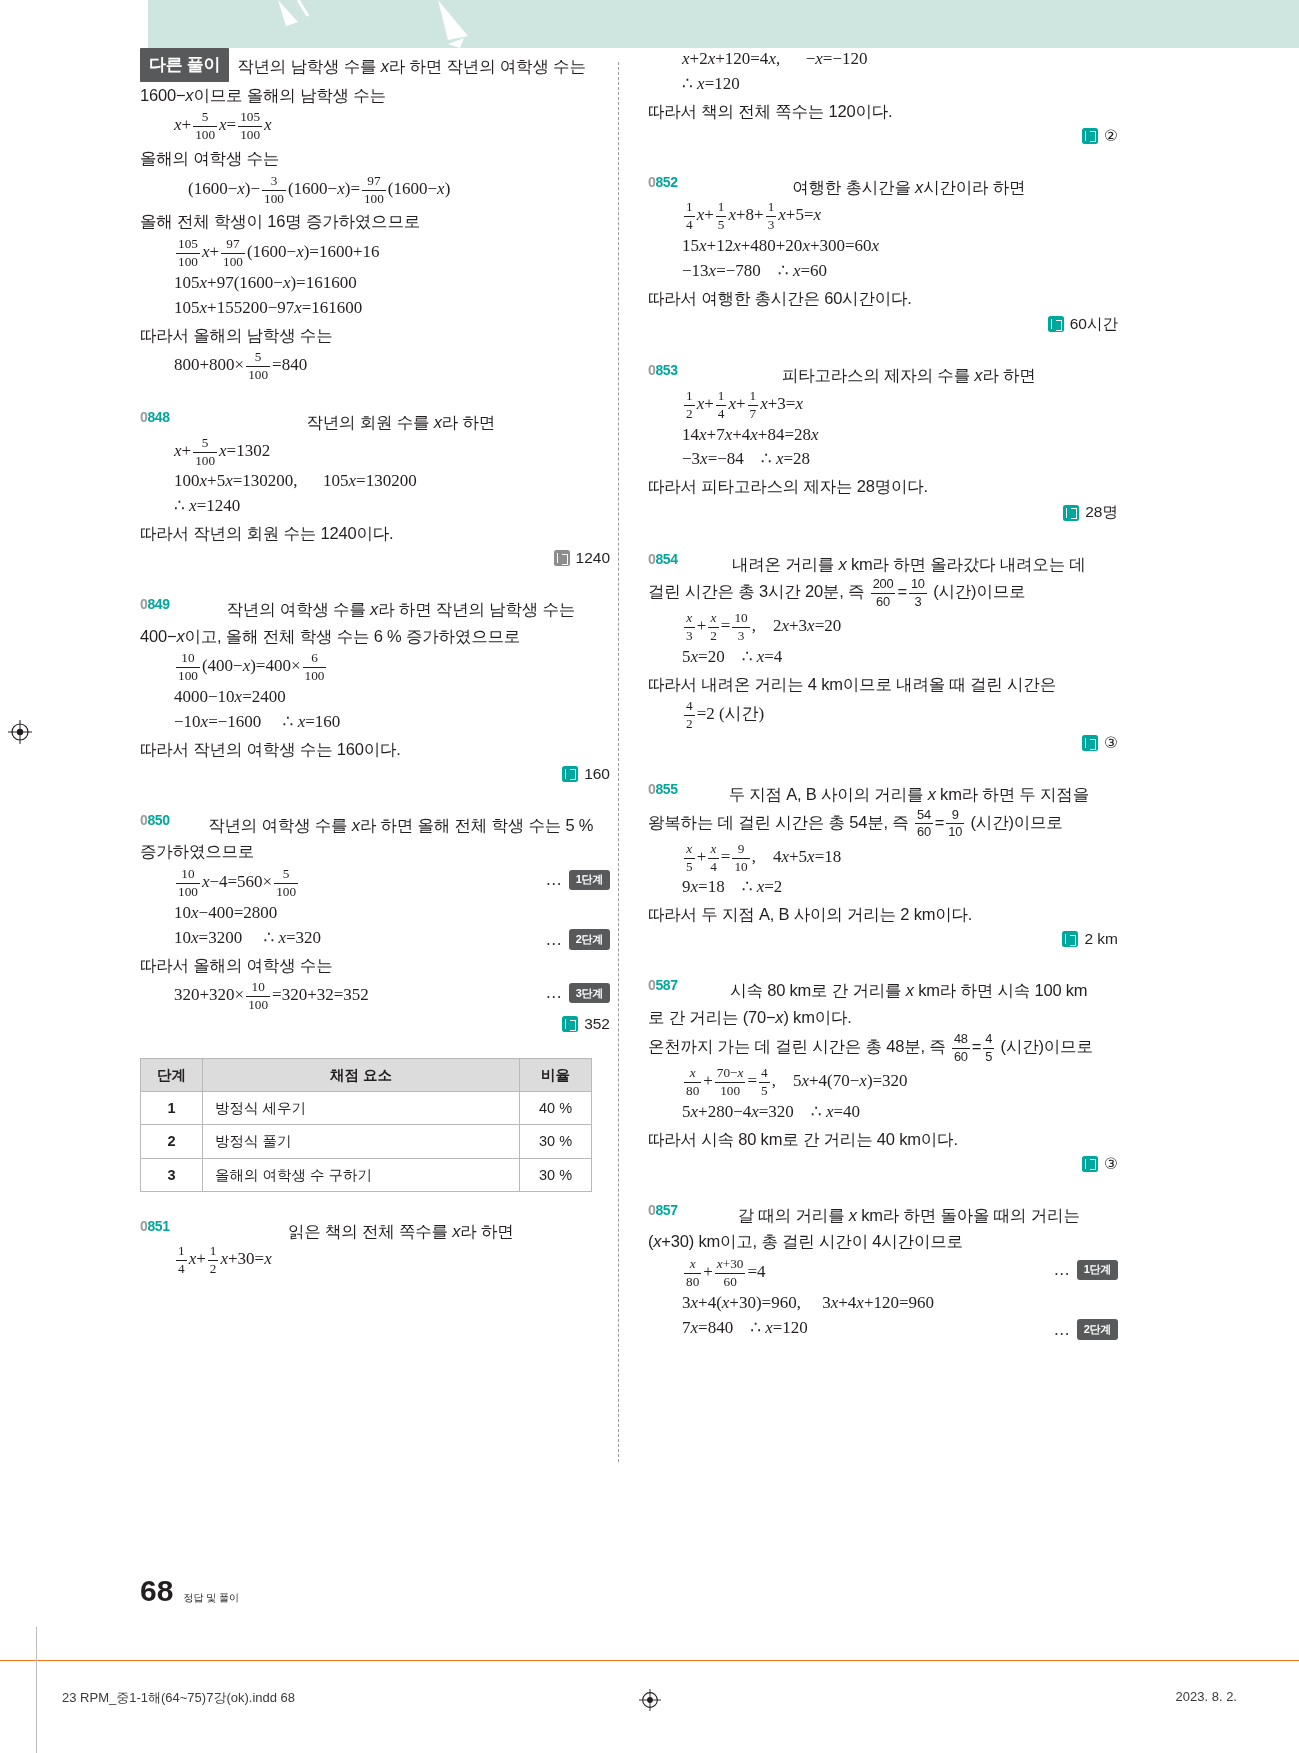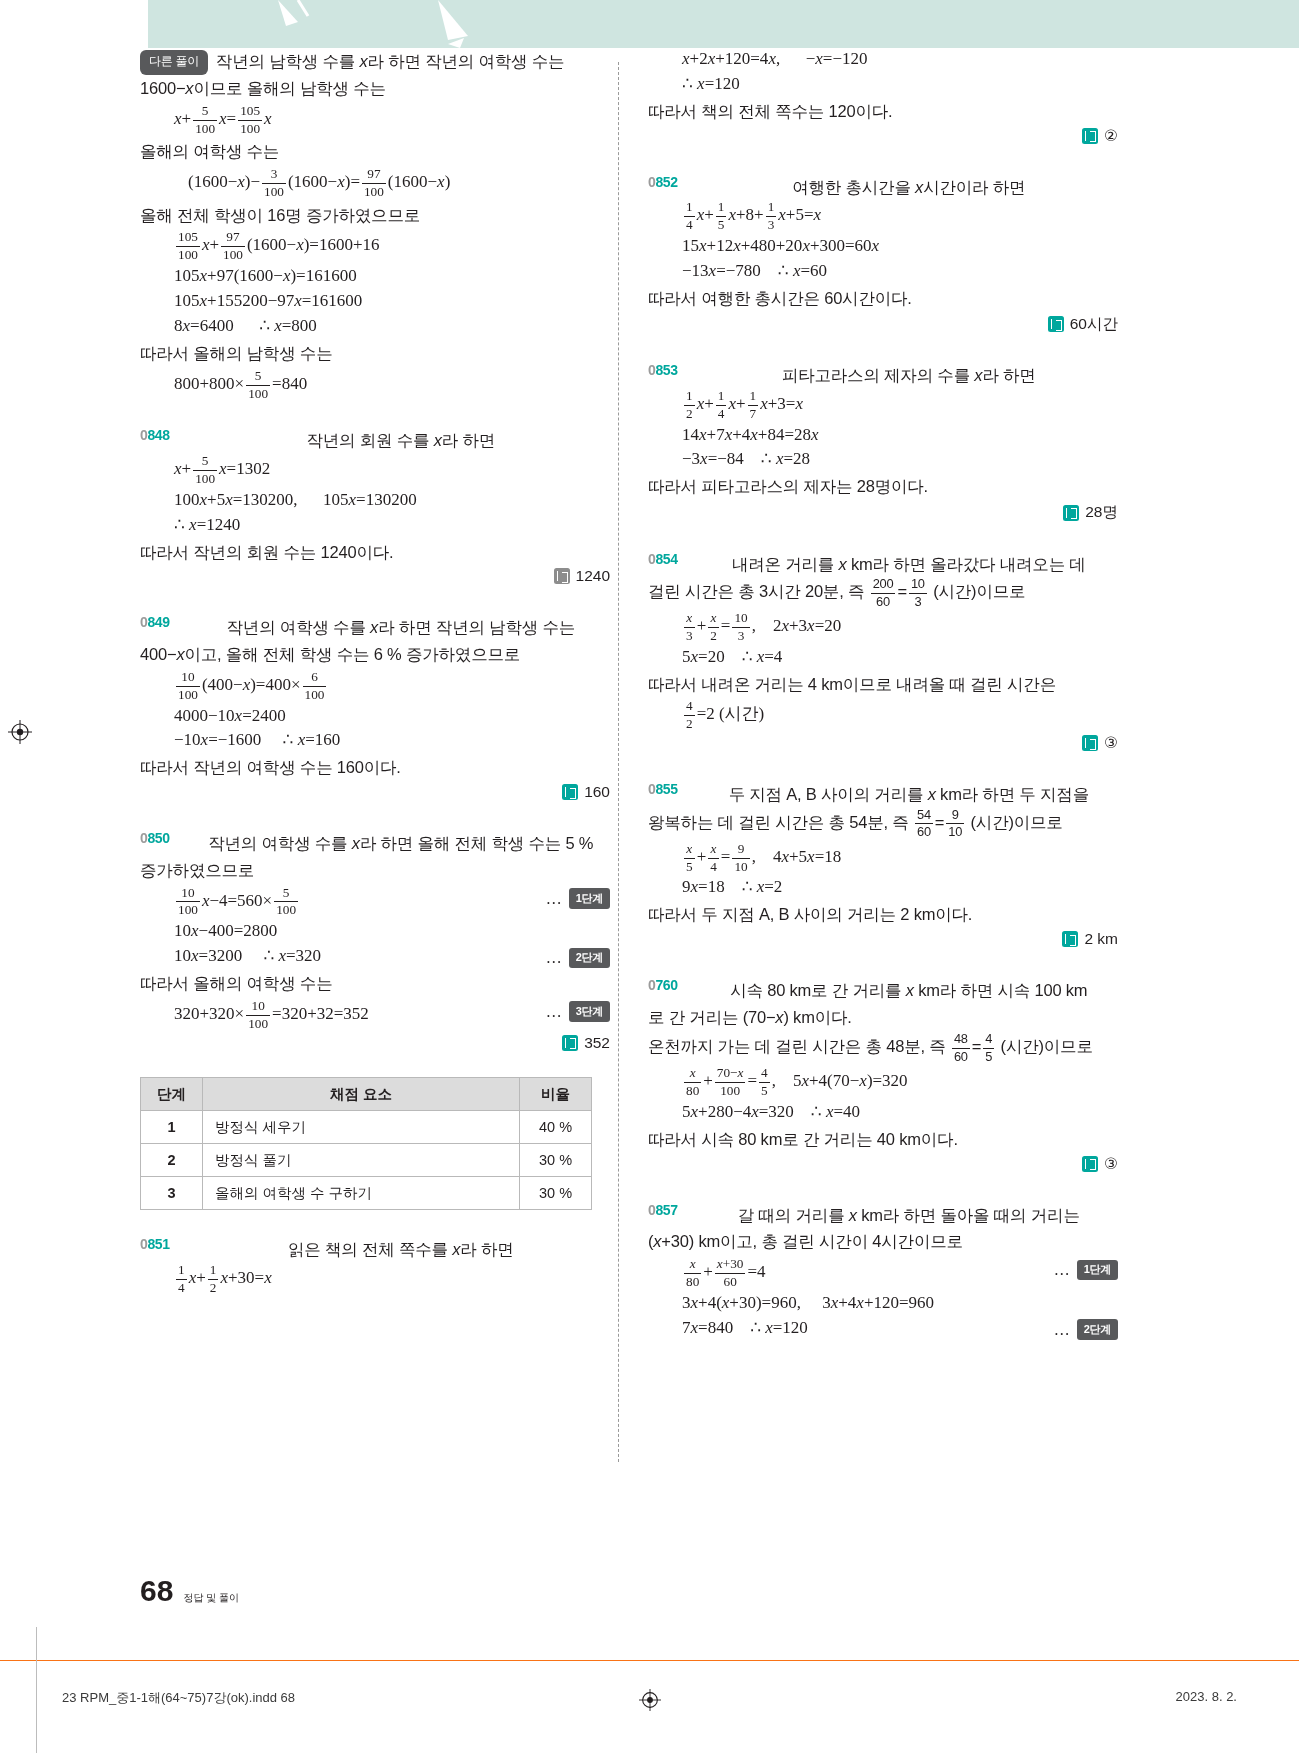--- a/index.html
+++ b/index.html
@@ -55,22 +55,22 @@
     margin-right:22px; flex:0 0 auto; line-height:1.2;
   }
   .pnum .z { color:#9b9b9b; }
   .pnum .n { color:#00a79d; }
   .prob-head .txt { flex:1 1 auto;text-align:center; }
 
   
   .tag-other {
     display:inline-block; background:#58595b; color:#fff;
     font-family:"Liberation Sans","DejaVu Sans",sans-serif;
-    font-weight:normal; font-size:12px; letter-spacing:-0.3px;
-    border-radius:6px; padding:2.5px 9px 3.5px 9px;
+    font-weight:bold; font-size:17px; letter-spacing:-0.3px;
+    border-radius:1px; padding:2.5px 9px 3.5px 9px;
     vertical-align:2px; margin-right:8px;
   }
 
   
   .ans-row { text-align:right; margin-top:2px; }
   .ans {
     display:inline-flex; align-items:center; gap:6px;
     font-family:"Liberation Sans","DejaVu Sans",sans-serif;
     font-size:15.5px; color:#231f20; white-space:nowrap;
   }
@@ -188,21 +188,20 @@
       <div>
         <div class="txt"><span class="tag-other">다른 풀이</span>작년의 남학생 수를 <i>x</i>라 하면 작년의 여학생 수는</div>
         <div class="txt  block">1600−<i>x</i>이므로 올해의 남학생 수는</div>
         <div class="math indent1 block"><i>x</i>+<span class="frac"><span class="num">5</span><span class="den">100</span></span><i>x</i>=<span class="frac"><span class="num">105</span><span class="den">100</span></span><i>x</i></div>
         <div class="txt  block">올해의 여학생 수는</div>
         <div class="math indent2 block">(1600−<i>x</i>)−<span class="frac"><span class="num">3</span><span class="den">100</span></span>(1600−<i>x</i>)=<span class="frac"><span class="num">97</span><span class="den">100</span></span>(1600−<i>x</i>)</div>
         <div class="txt  block">올해 전체 학생이 16명 증가하였으므로</div>
         <div class="math indent1 block"><span class="frac"><span class="num">105</span><span class="den">100</span></span><i>x</i>+<span class="frac"><span class="num">97</span><span class="den">100</span></span>(1600−<i>x</i>)=1600+16</div>
         <div class="math indent1 block">105<i>x</i>+97(1600−<i>x</i>)=161600</div>
         <div class="math indent1 block">105<i>x</i>+155200−97<i>x</i>=161600</div>
-        <div class="math indent1 block">8<i>x</i>=6400&nbsp;&nbsp;&nbsp;&nbsp;&nbsp;&nbsp;∴ <i>x</i>=800</div>
         <div class="txt  block">따라서 올해의 남학생 수는</div>
         <div class="math indent1 block">800+800×<span class="frac"><span class="num">5</span><span class="den">100</span></span>=840</div>
       </div>
       <div class="prob">
         <div class="prob-head">
           <span class="pnum"><span class="z">0</span><span class="n">848</span></span>
           <div class="txt">작년의 회원 수를 <i>x</i>라 하면</div>
         </div>
         <div class="math indent1 block"><i>x</i>+<span class="frac"><span class="num">5</span><span class="den">100</span></span><i>x</i>=1302</div>
         <div class="math indent1 block">100<i>x</i>+5<i>x</i>=130200,&nbsp;&nbsp;&nbsp;&nbsp;&nbsp;&nbsp;105<i>x</i>=130200</div>
@@ -350,21 +349,21 @@
         <div class="math indent1 block"><span class="frac"><span class="num"><i>x</i></span><span class="den">5</span></span>+<span class="frac"><span class="num"><i>x</i></span><span class="den">4</span></span>=<span class="frac"><span class="num">9</span><span class="den">10</span></span>,&nbsp;&nbsp;&nbsp;&nbsp;4<i>x</i>+5<i>x</i>=18</div>
         <div class="math indent1 block">9<i>x</i>=18&nbsp;&nbsp;&nbsp;&nbsp;∴ <i>x</i>=2</div>
         <div class="txt  block">따라서 두 지점 A, B 사이의 거리는 2 km이다.</div>
         <div class="ans-row"><span class="ans">
             <span class="badge "></span>
             <span class="ans-val">2 km</span>
           </span></div>
       </div>
       <div class="prob">
         <div class="prob-head">
-          <span class="pnum"><span class="z">0</span><span class="n">760</span></span>
+          <span class="pnum"><span class="z">0</span><span class="n">587</span></span>
           <div class="txt">시속 80 km로 간 거리를 <i>x</i> km라 하면 시속 100 km</div>
         </div>
         <div class="txt  block">로 간 거리는 (70−<i>x</i>) km이다.</div>
         <div class="txt  block">온천까지 가는 데 걸린 시간은 총 48분, 즉 <span class="frac"><span class="num">48</span><span class="den">60</span></span>=<span class="frac"><span class="num">4</span><span class="den">5</span></span> (시간)이므로</div>
         <div class="math indent1 block"><span class="frac"><span class="num"><i>x</i></span><span class="den">80</span></span>+<span class="frac"><span class="num">70−<i>x</i></span><span class="den">100</span></span>=<span class="frac"><span class="num">4</span><span class="den">5</span></span>,&nbsp;&nbsp;&nbsp;&nbsp;5<i>x</i>+4(70−<i>x</i>)=320</div>
         <div class="math indent1 block">5<i>x</i>+280−4<i>x</i>=320&nbsp;&nbsp;&nbsp;&nbsp;∴ <i>x</i>=40</div>
         <div class="txt  block">따라서 시속 80 km로 간 거리는 40 km이다.</div>
         <div class="ans-row"><span class="ans">
             <span class="badge "></span>
             <span class="ans-val">③</span>

